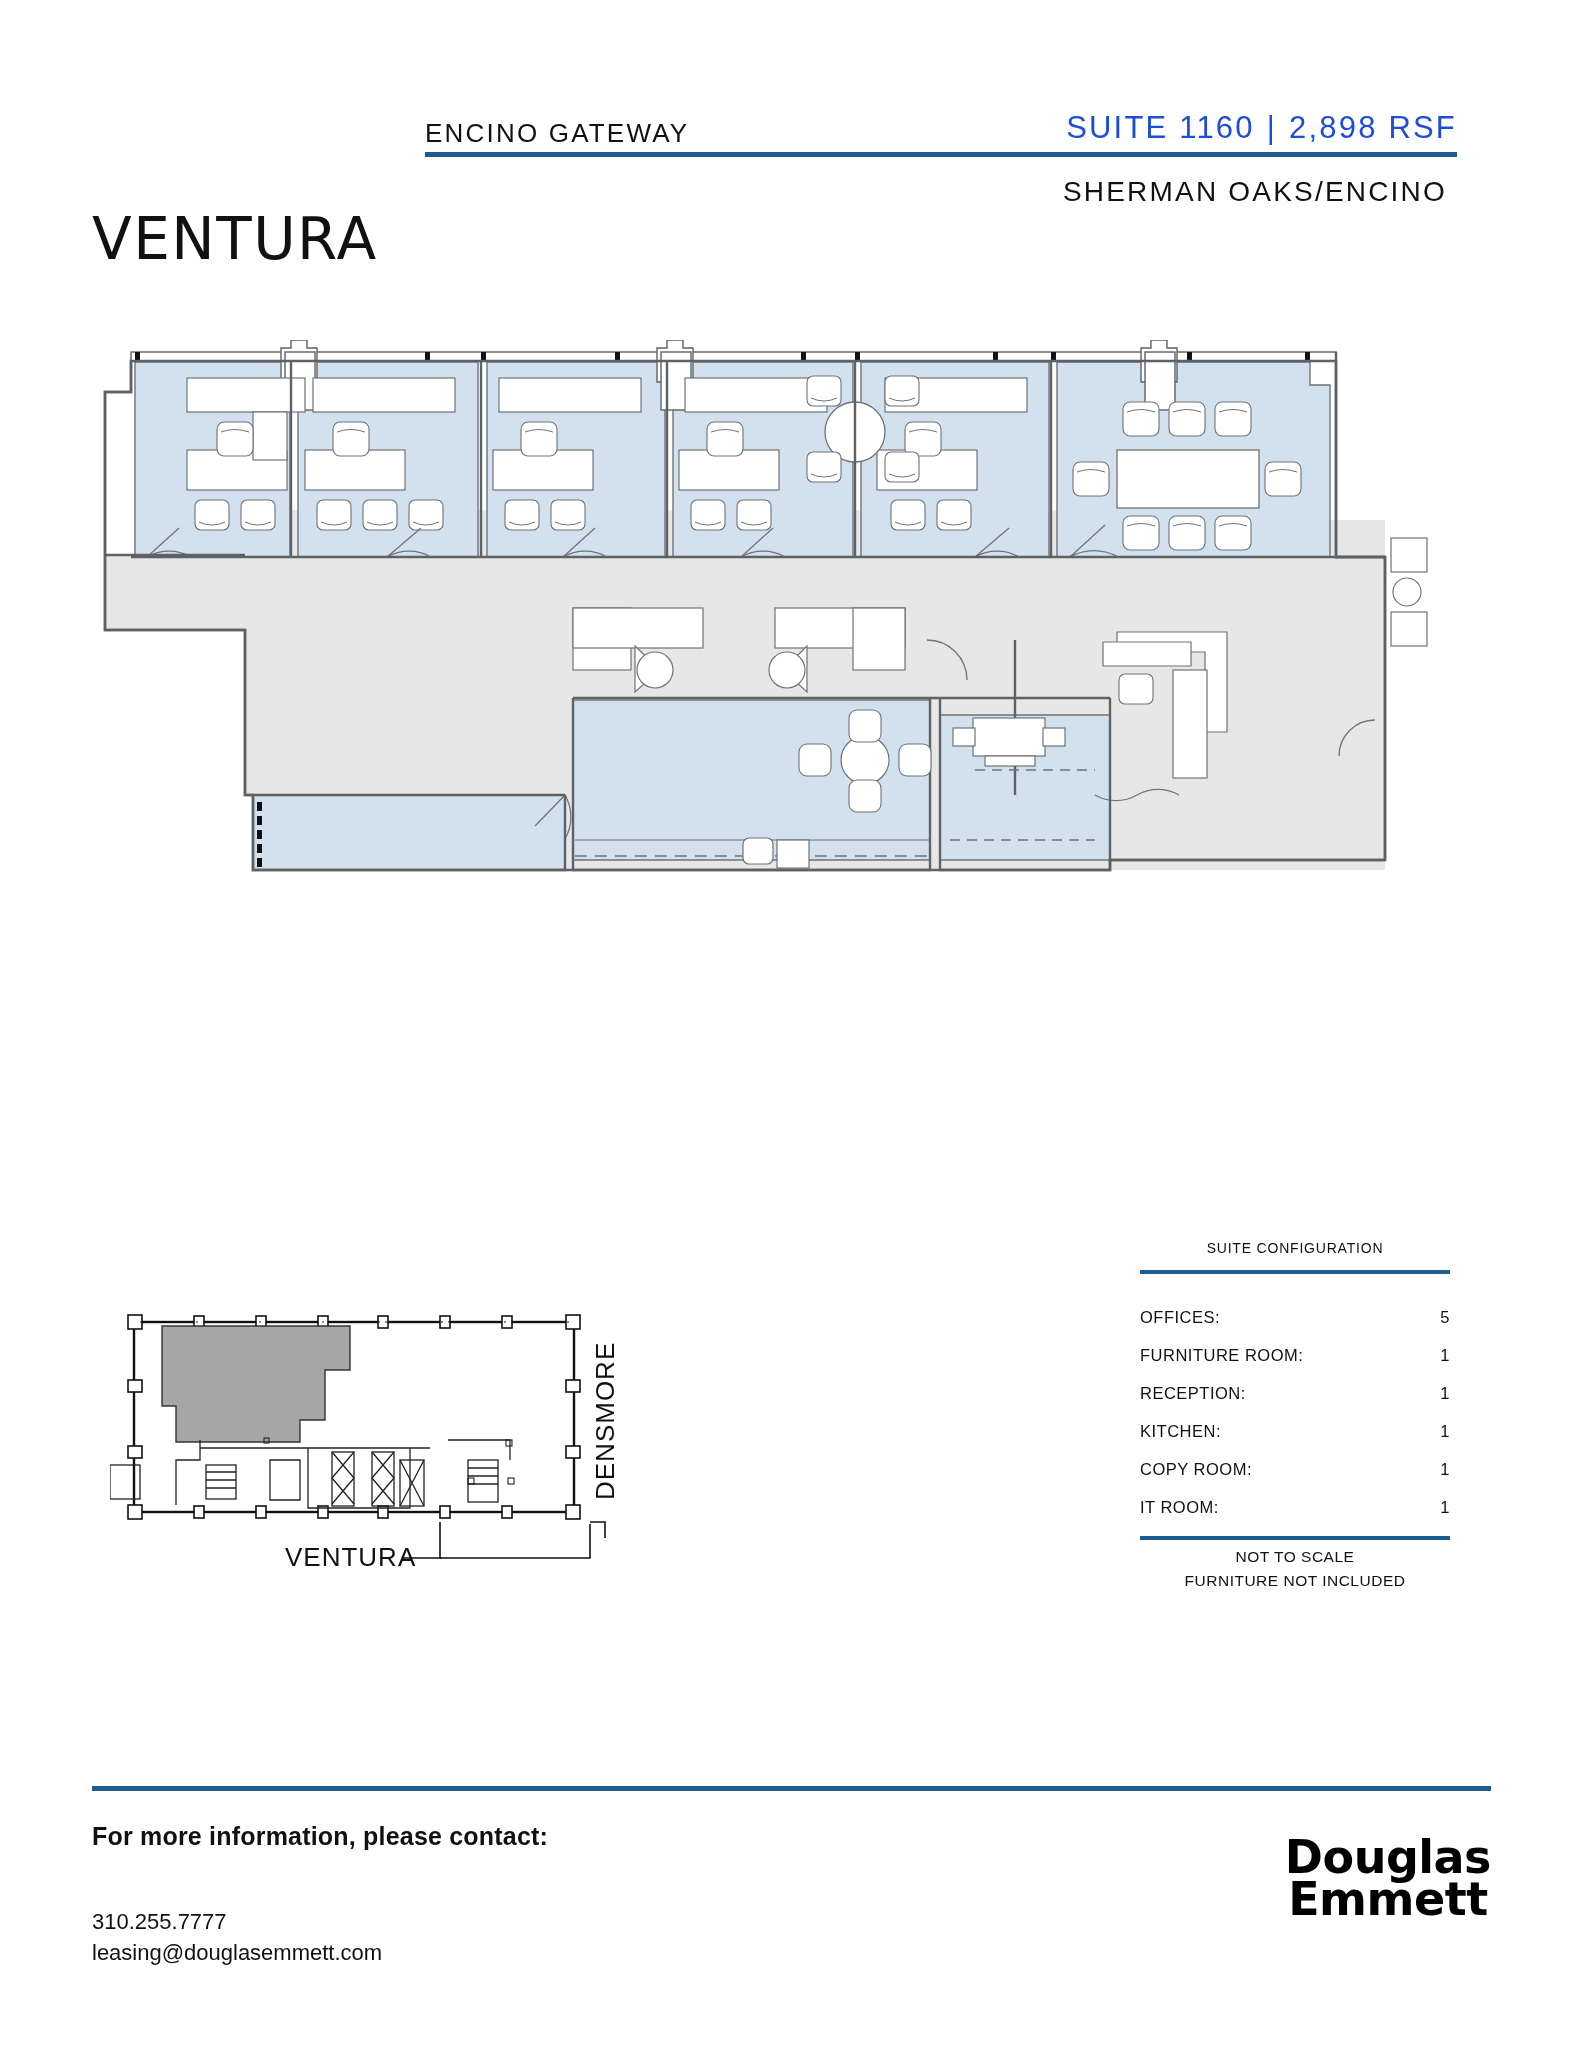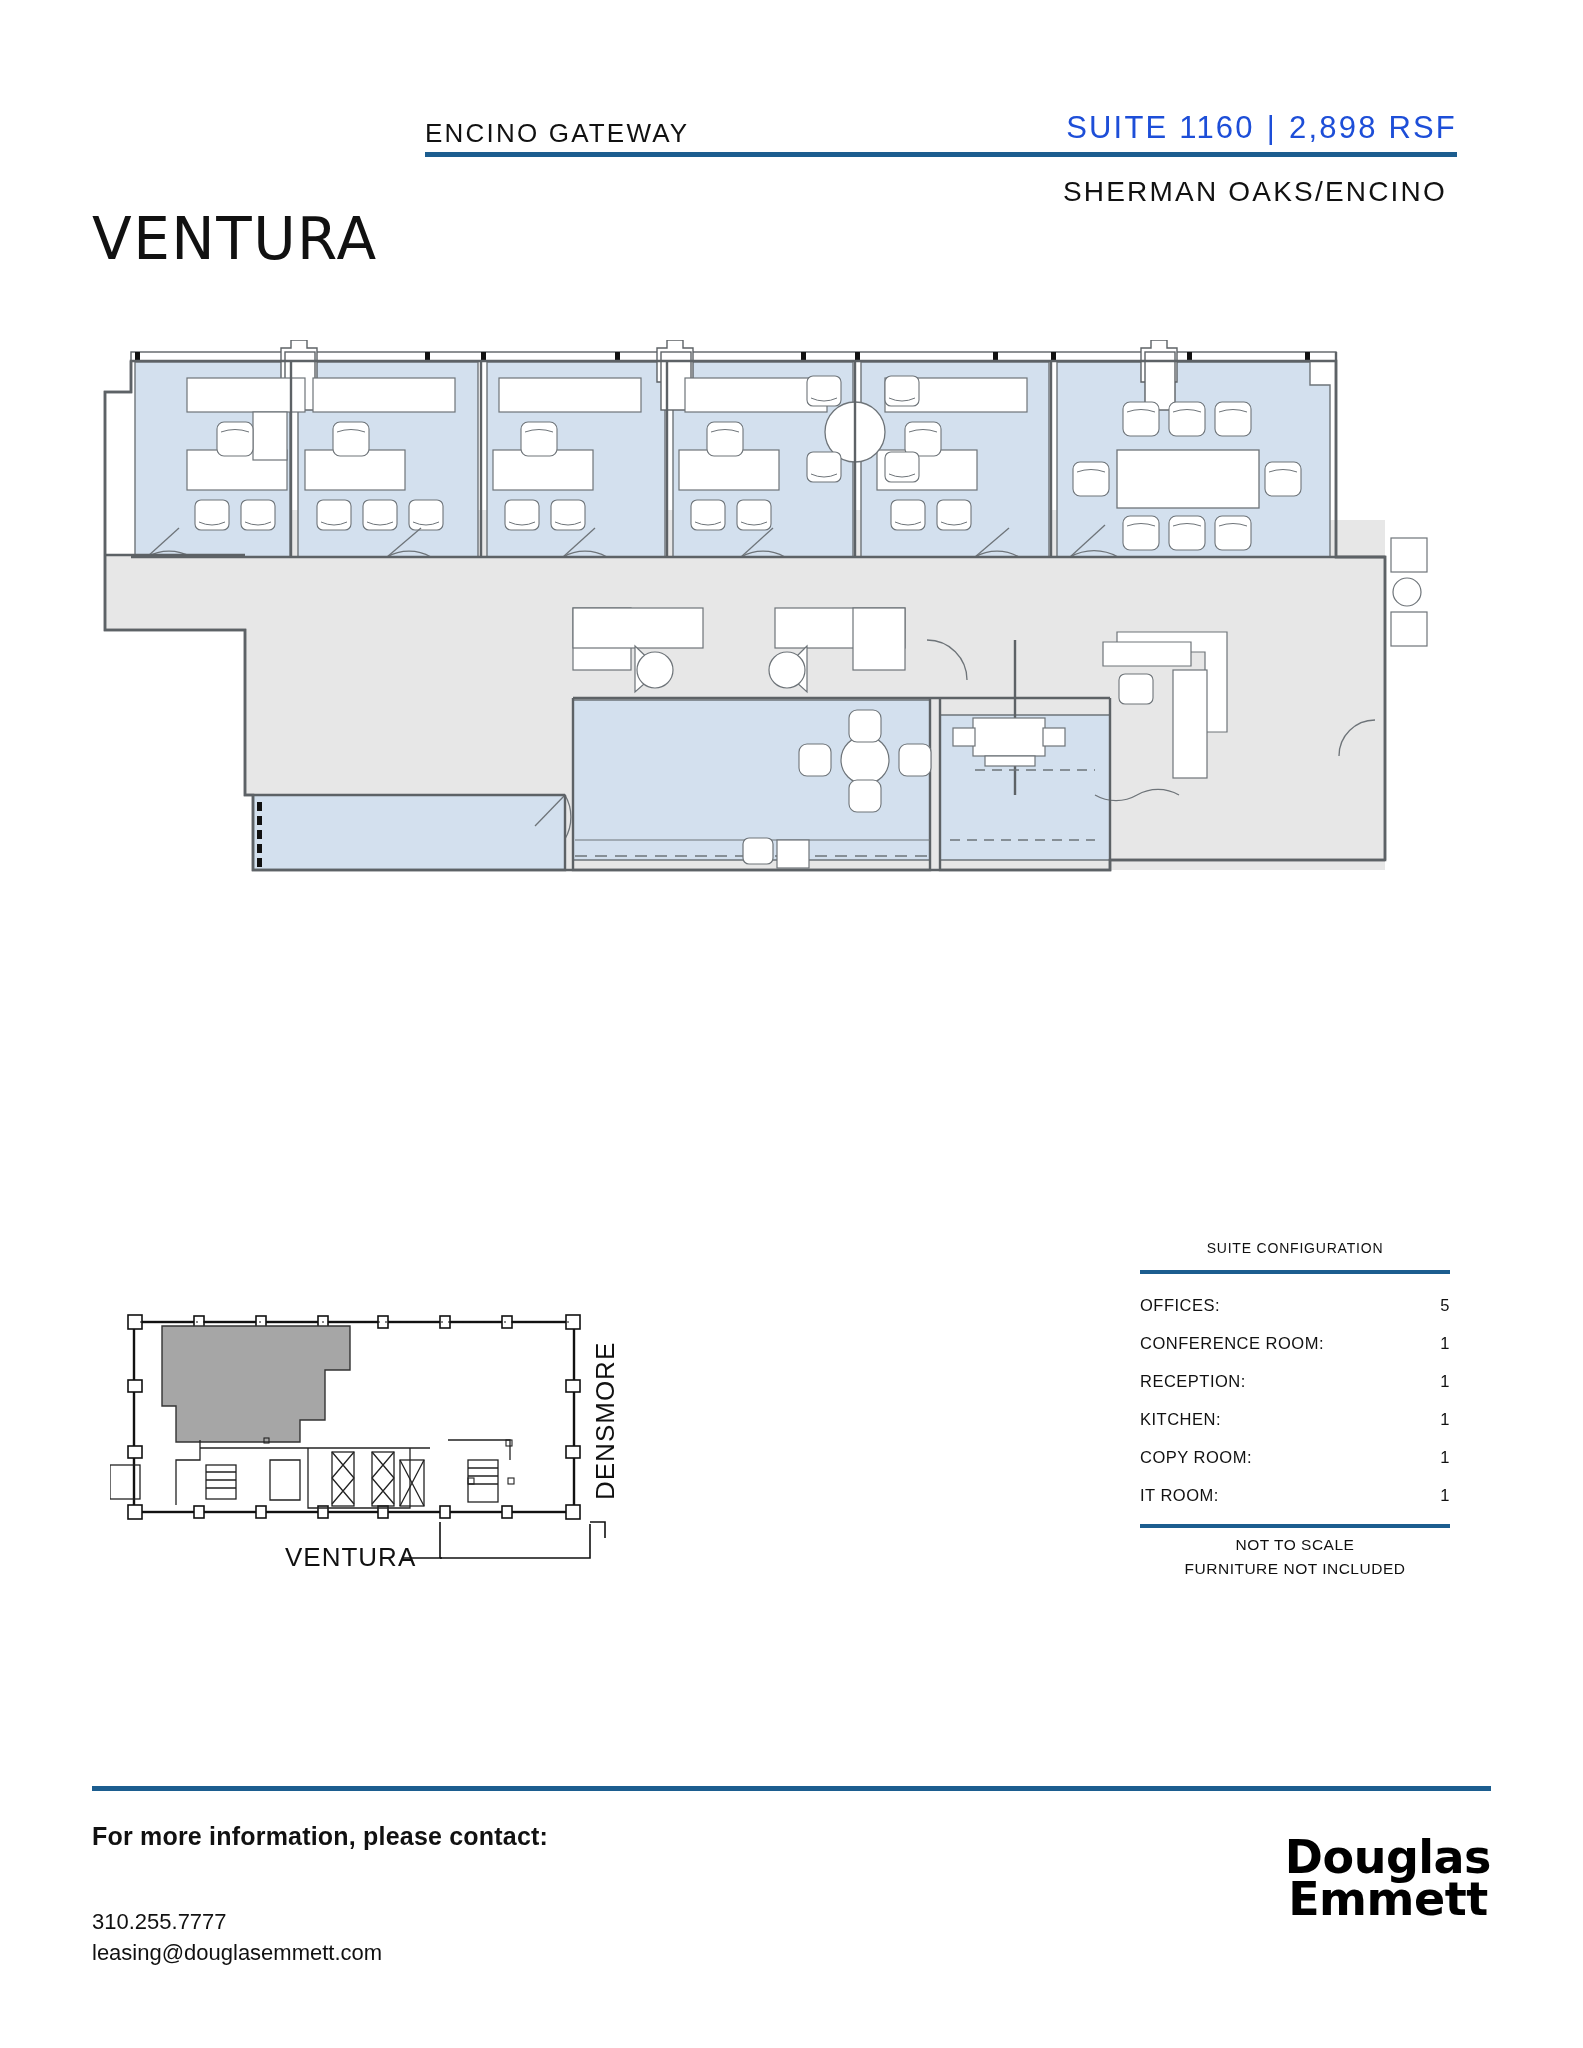--- a/index.html
+++ b/index.html
@@ -124,21 +124,21 @@
     letter-spacing: 0.8px;
     color: #111;
     margin-bottom: 14px;
   }
   .config-rule {
     height: 4px;
     background: #1c5d8f;
     width: 100%;
   }
   .config-rule.bottom { margin-top: 10px; }
-  .config-rows { padding-top: 12px; }
+  .config-rows { padding-top: 24px; }
   .config-row {
     display: flex;
     justify-content: space-between;
     align-items: baseline;
     font-size: 16.5px;
     letter-spacing: 0.5px;
     padding: 9.5px 0;
     color: #111;
   }
   .config-row .lbl { white-space: nowrap; }
@@ -499,21 +499,21 @@
 
 <div class="config">
   <div class="config-title">SUITE CONFIGURATION</div>
   <div class="config-rule"></div>
   <div class="config-rows" id="config-rows">
       <div class="config-row">
         <span class="lbl">OFFICES:</span>
         <span class="val">5</span>
       </div>
       <div class="config-row">
-        <span class="lbl">CONFERENCE ROOM:</span>
+        <span class="lbl">FURNITURE ROOM:</span>
         <span class="val">1</span>
       </div>
       <div class="config-row">
         <span class="lbl">RECEPTION:</span>
         <span class="val">1</span>
       </div>
       <div class="config-row">
         <span class="lbl">KITCHEN:</span>
         <span class="val">1</span>
       </div>

